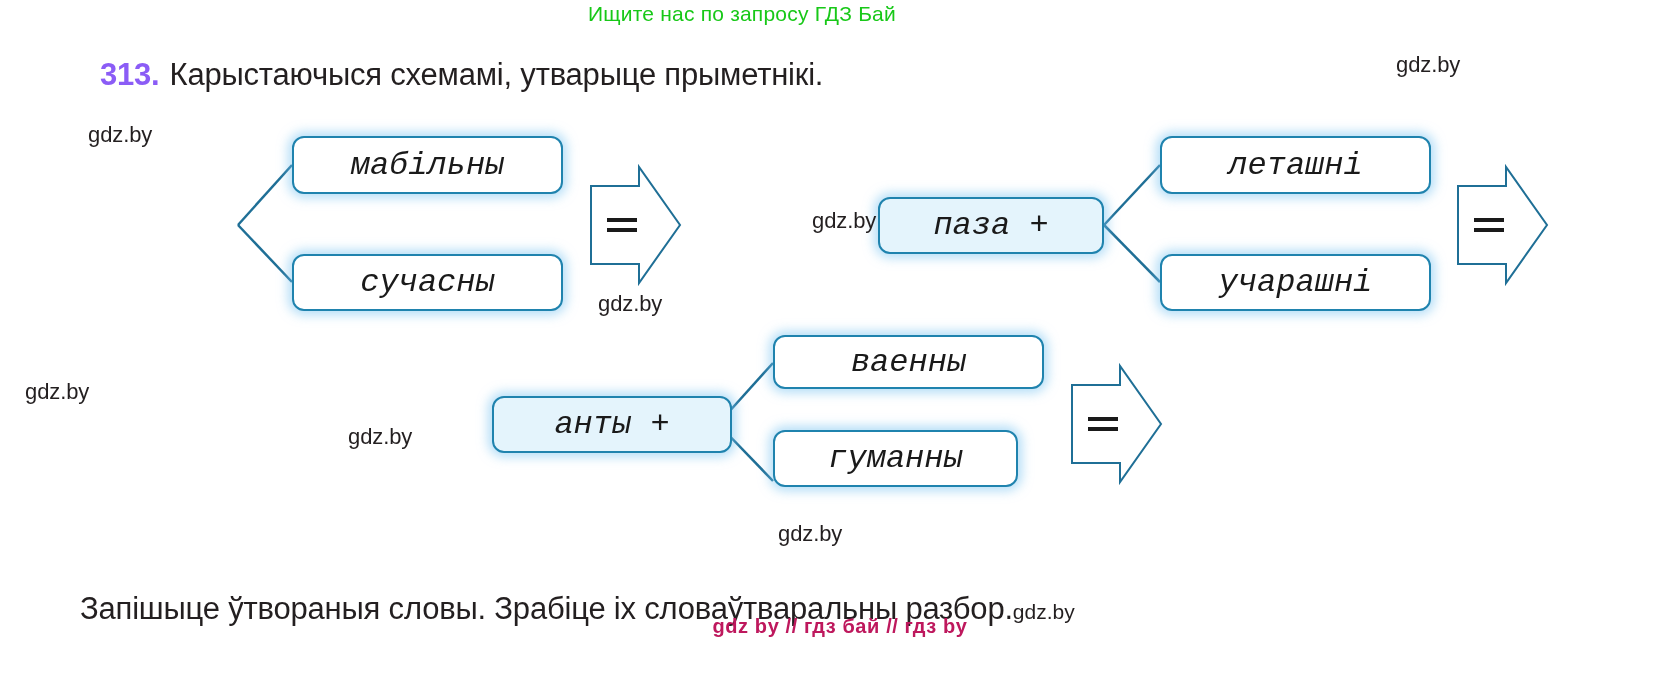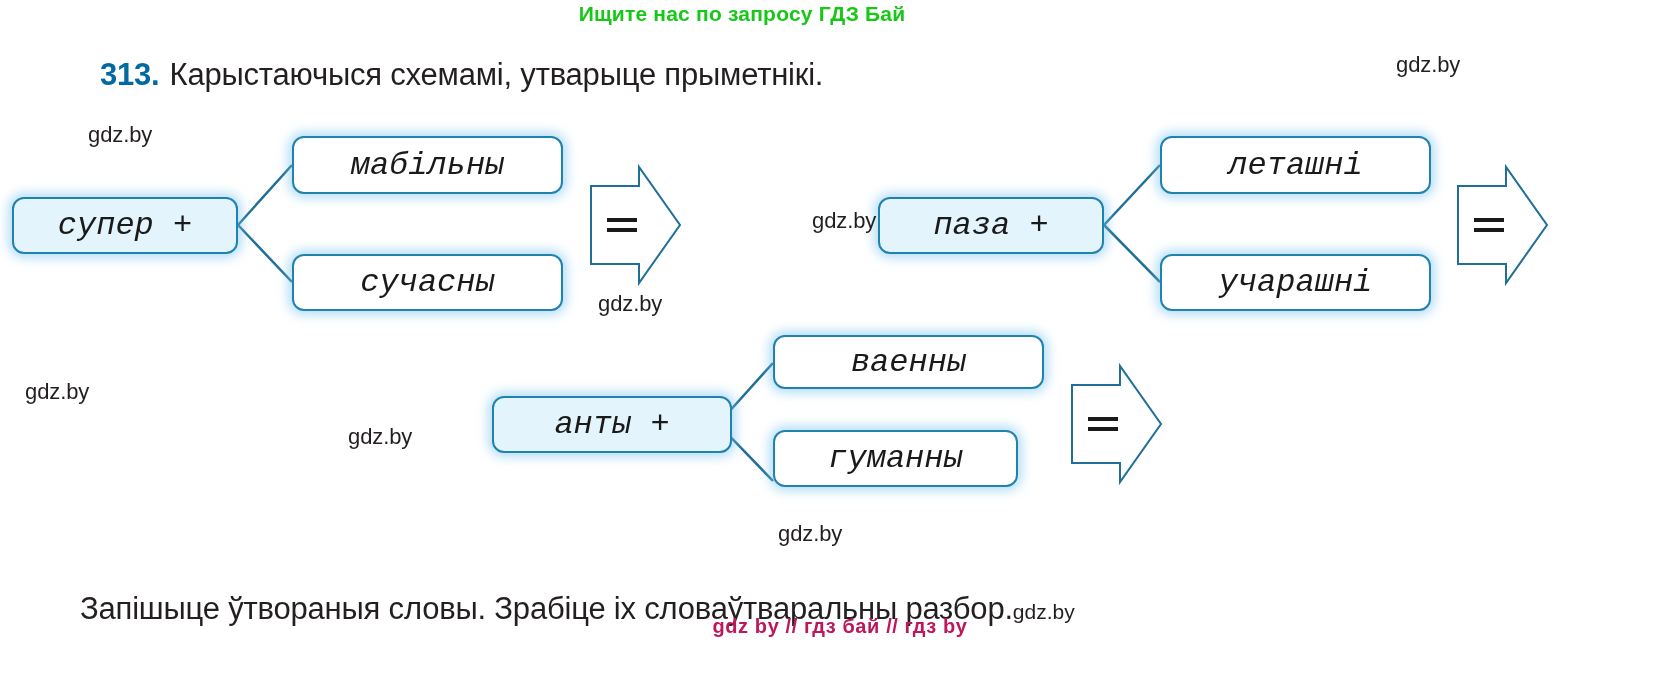--- a/index.html
+++ b/index.html
@@ -23,36 +23,36 @@
 
   .abs { position: absolute; }
 
   
   .promo-banner {
     left: 0;
     top: 2px;
     width: 1484px;
     text-align: center;
     font-size: 21px;
-    font-weight: bold;
+    font-weight: normal;
     color: #18c818;
     letter-spacing: 0.2px;
   }
 
   
   .exercise-heading {
     left: 100px;
     top: 57px;
     font-size: 31px;
     color: #231f20;
     white-space: nowrap;
     letter-spacing: -0.2px;
   }
   .exercise-number {
-    color: #0369a1;
+    color: #8b5cf6;
     font-weight: bold;
     margin-right: 10px;
   }
 
   
   .bottom-instruction {
     left: 80px;
     top: 591px;
     font-size: 31px;
     color: #231f20;
@@ -150,23 +150,20 @@
       <rect x="1474" y="218" width="30" height="4" fill="#1a1a1a"></rect>
       <rect x="1474" y="228" width="30" height="4" fill="#1a1a1a"></rect>
     </g>
     <g>
       <path d="M1072,385 L1120,385 L1120,366 L1161,424 L1120,482 L1120,463 L1072,463 Z" fill="none" stroke="#1f6f96" stroke-width="2"></path>
       <rect x="1088" y="417" width="30" height="4" fill="#1a1a1a"></rect>
       <rect x="1088" y="427" width="30" height="4" fill="#1a1a1a"></rect>
     </g>
   </svg>
 
-  <div class="abs node-box is-root" style="left:12px; top:197px; width:226px; height:57px;">
-    <span class="node-label">супер +</span>
-  </div>
   <div class="abs node-box" style="left:292px; top:136px; width:271px; height:58px;">
     <span class="node-label">мабільны</span>
   </div>
   <div class="abs node-box" style="left:292px; top:254px; width:271px; height:57px;">
     <span class="node-label">сучасны</span>
   </div>
 
   <div class="abs node-box is-root" style="left:878px; top:197px; width:226px; height:57px;">
     <span class="node-label">паза +</span>
   </div>

